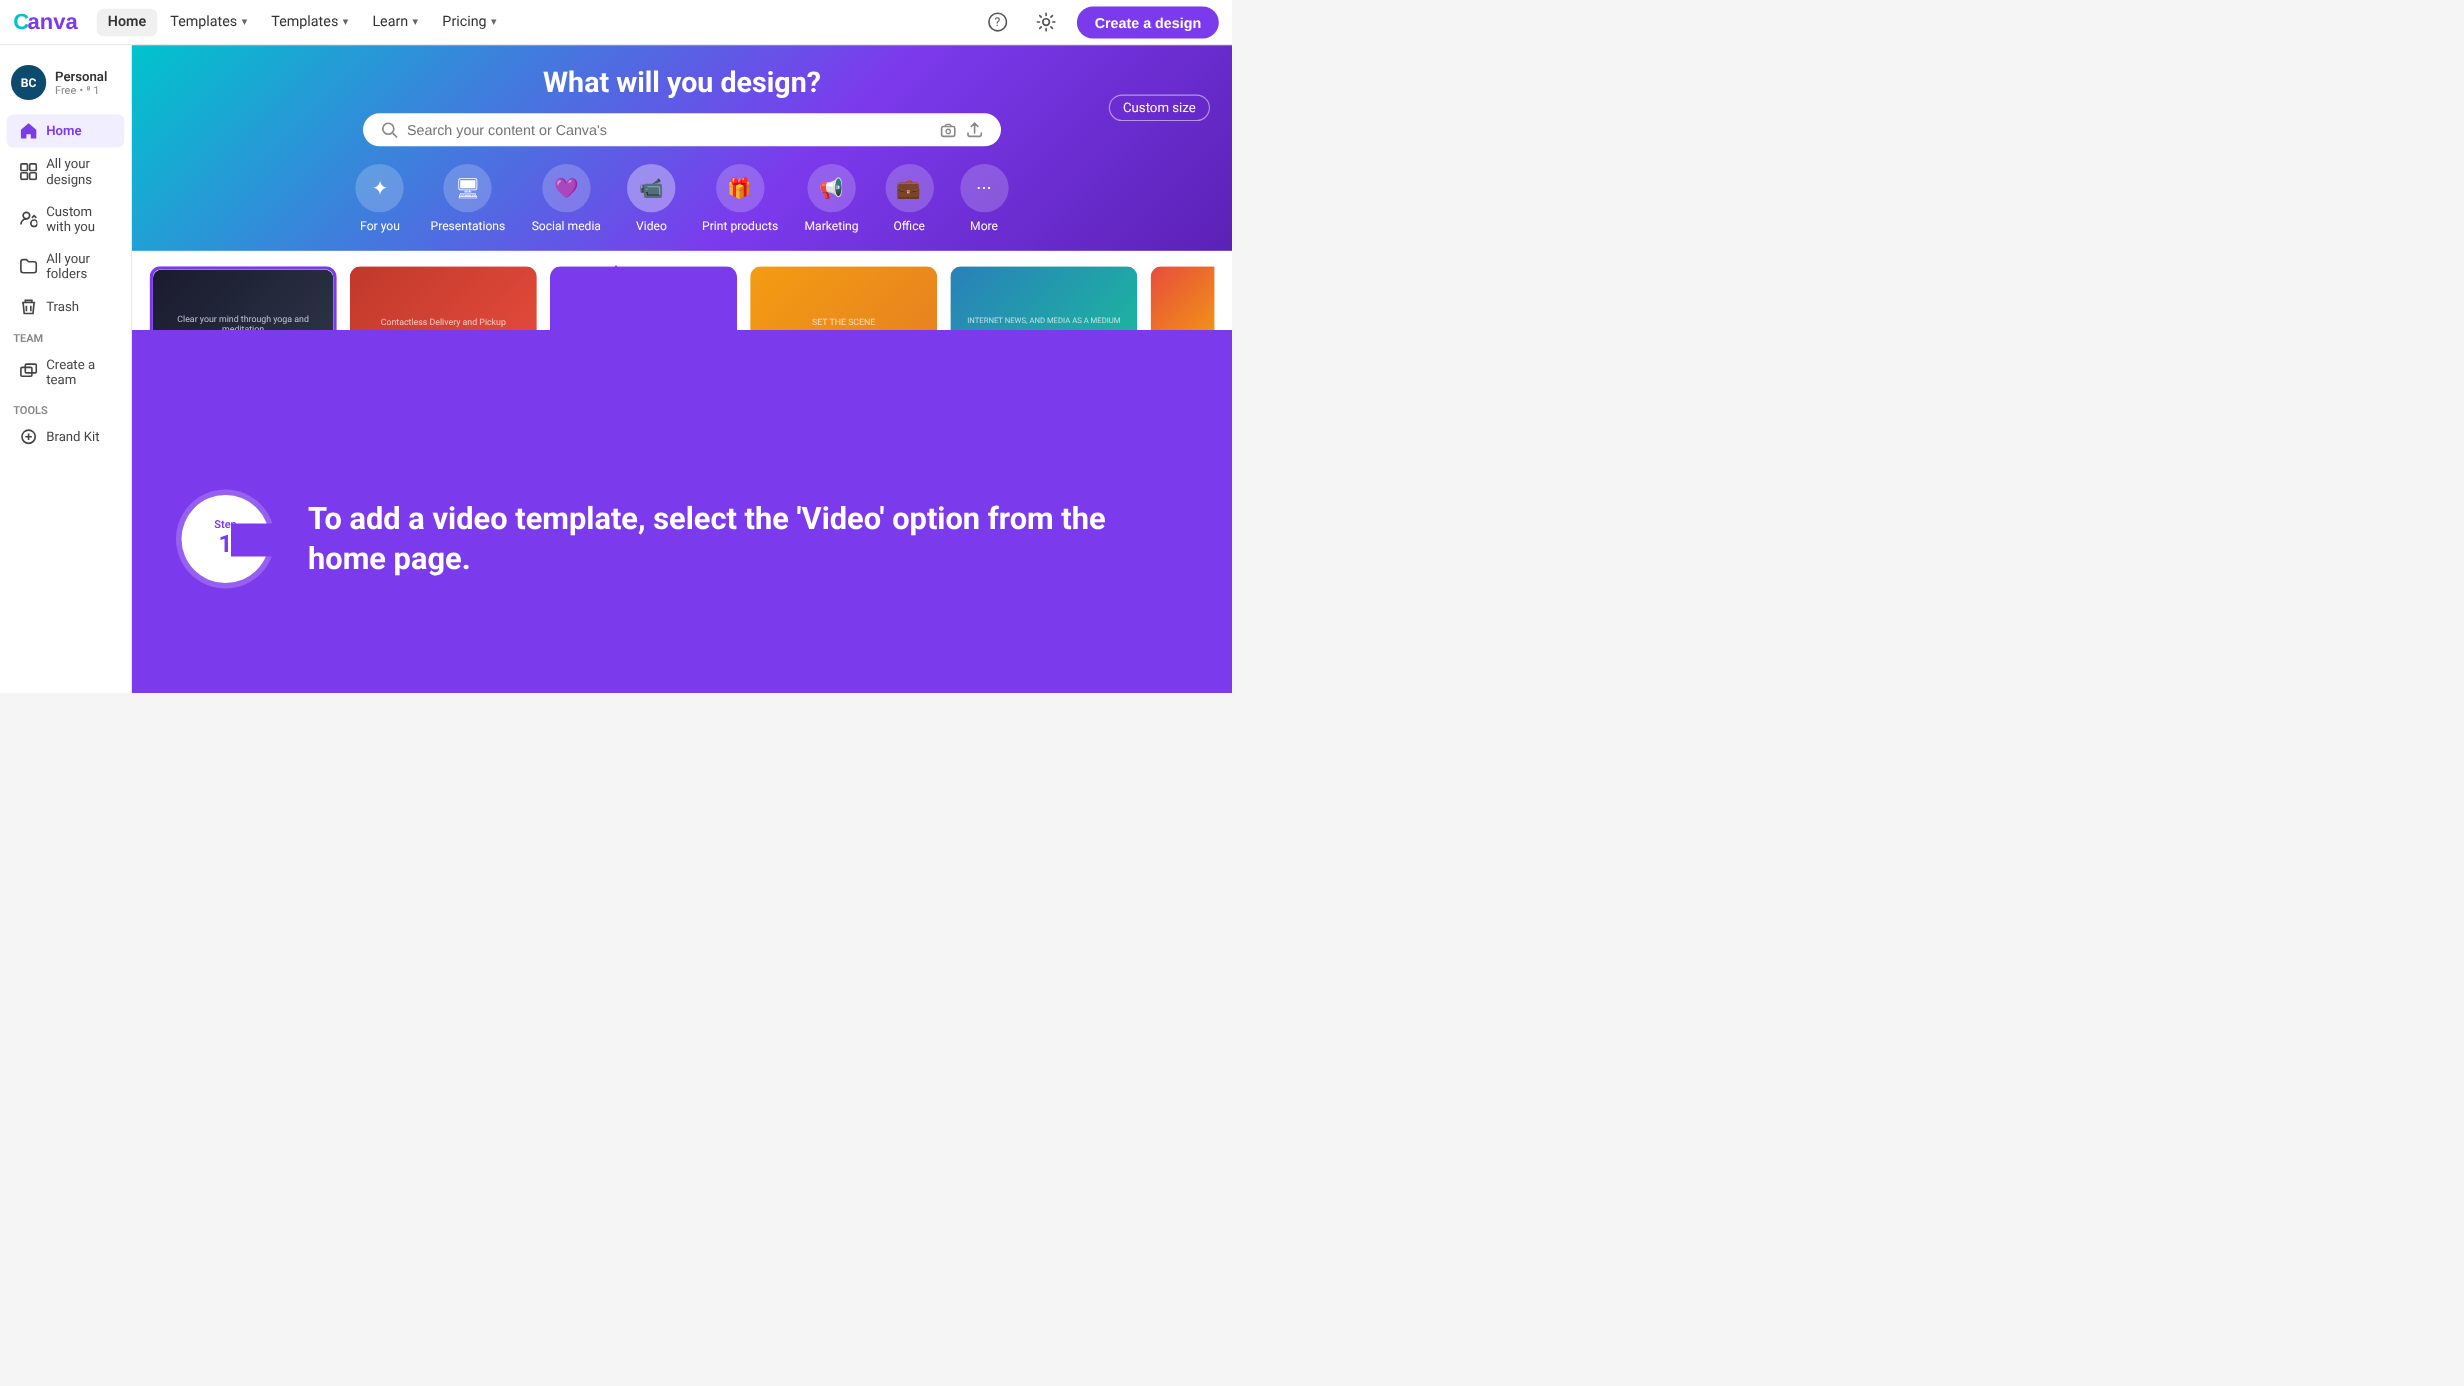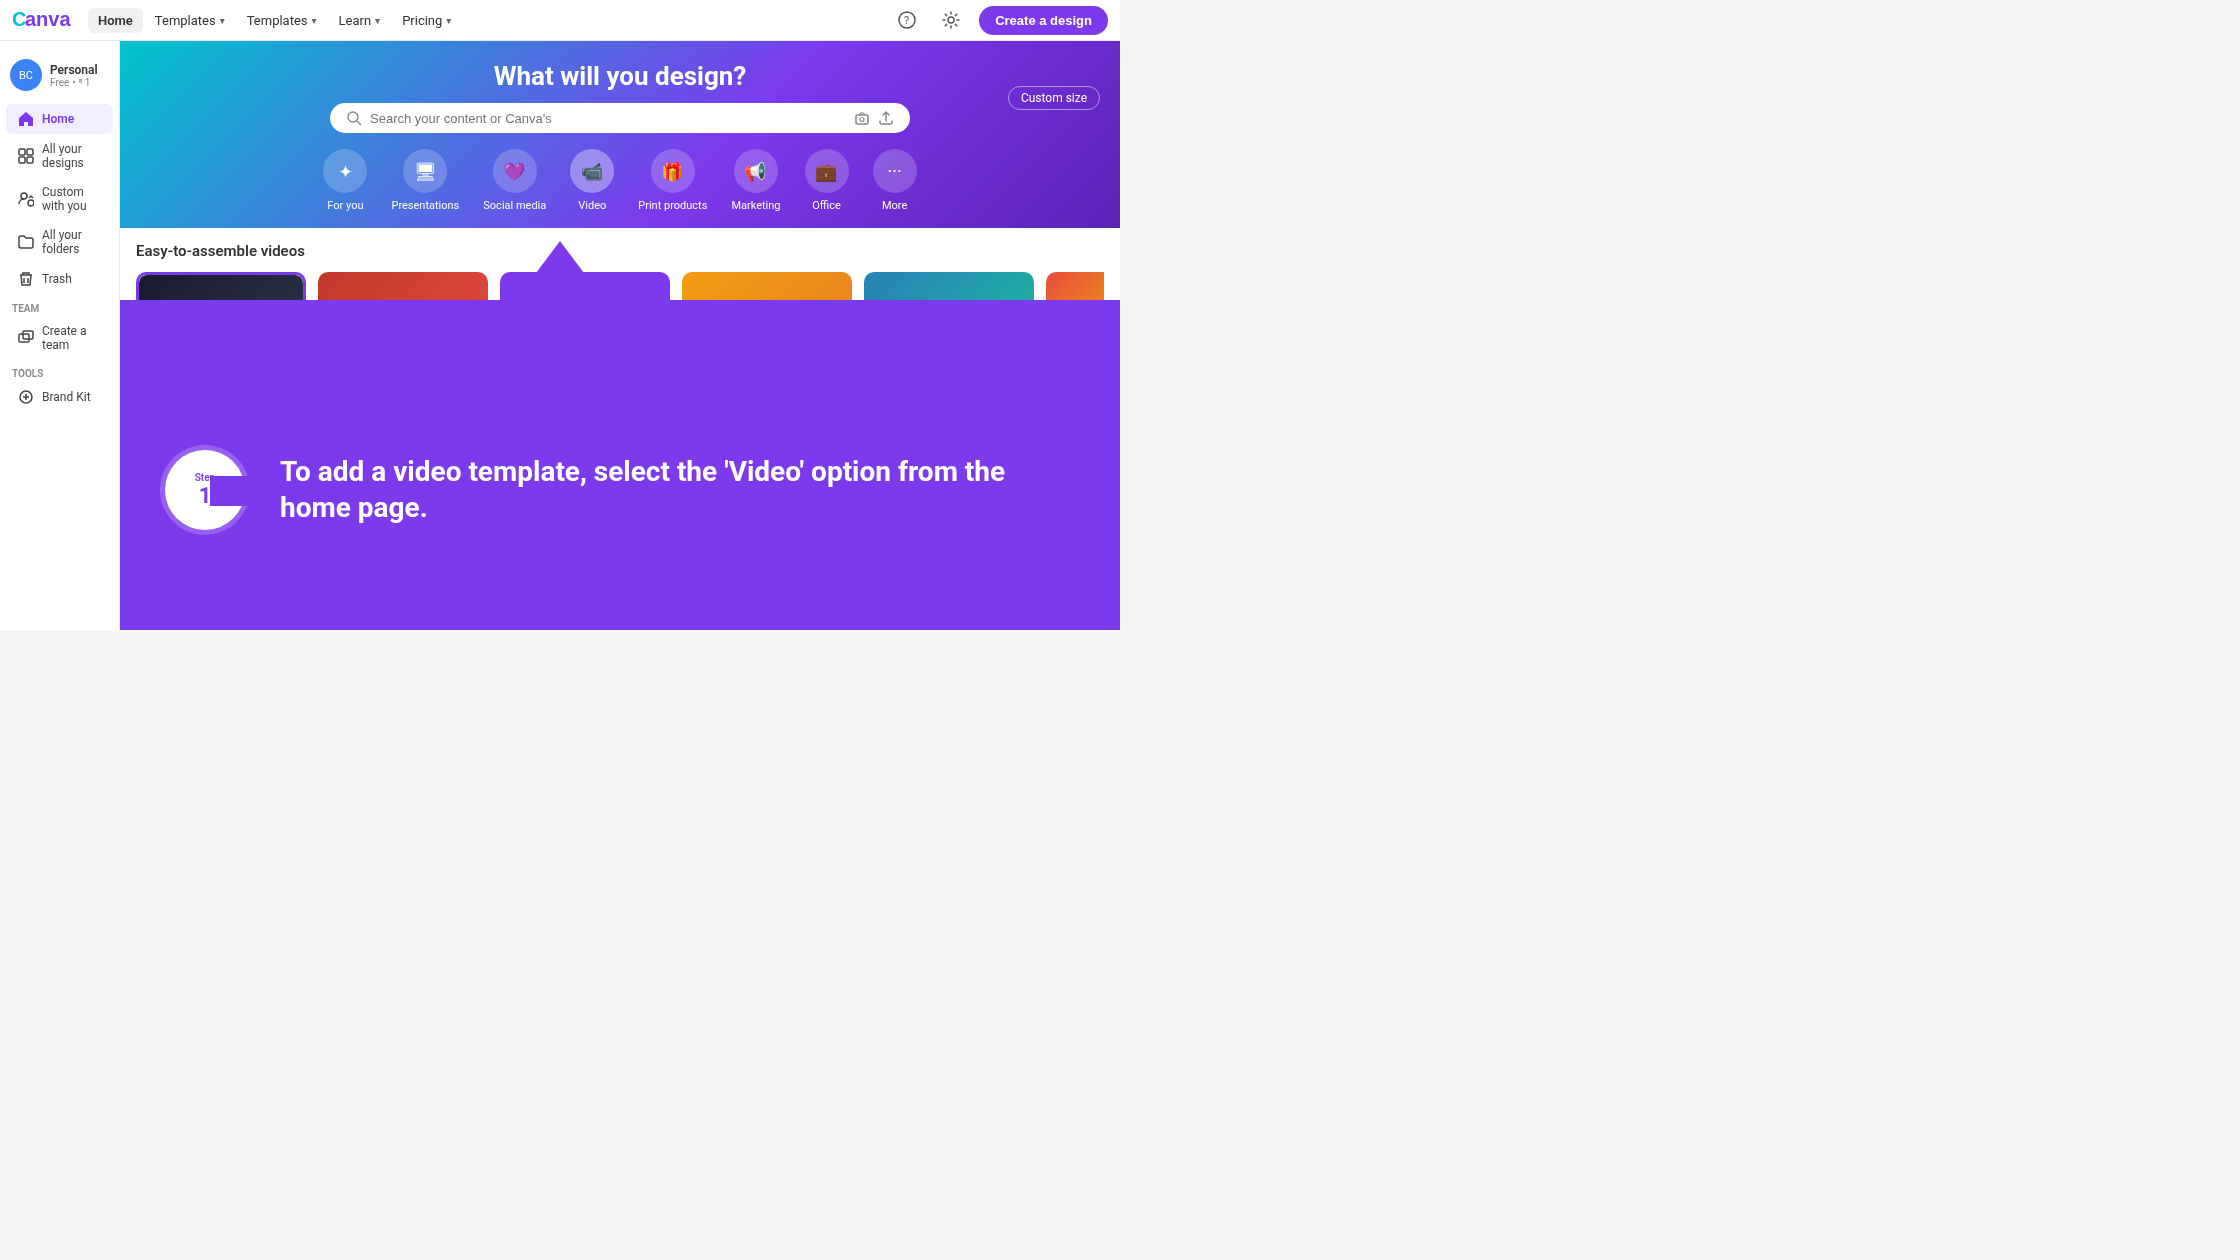--- a/index.html
+++ b/index.html
@@ -28,23 +28,23 @@
     
     .main-layout { display: flex; height: calc(630px - 41px); }
 
     
     .sidebar {
       width: 120px; background: #fff; border-right: 1px solid #e8e8e8;
       padding: 10px 0; flex-shrink: 0; overflow-y: auto; position: relative;
     }
     .sidebar-user { padding: 8px 10px 12px; display: flex; align-items: center; gap: 8px; }
     .avatar {
-      width: 32px; height: 32px; border-radius: 50%; background: #3b82f6;
+      width: 32px; height: 32px; border-radius: 50%; background: #0c4a6e;
       color: #fff; display: flex; align-items: center; justify-content: center;
-      font-size: 11px; font-weight: 400; flex-shrink: 0;
+      font-size: 11px; font-weight: 700; flex-shrink: 0;
     }
     .sidebar-user-info { font-size: 11px; }
     .sidebar-user-name { font-weight: 600; color: #333; font-size: 12px; }
     .sidebar-user-sub { color: #888; font-size: 10px; display: flex; align-items: center; gap: 3px; }
     .sidebar-nav-item {
       display: flex; align-items: center; gap: 8px; padding: 7px 12px;
       font-size: 12px; color: #444; cursor: pointer; border-radius: 6px; margin: 1px 6px;
     }
     .sidebar-nav-item.active { background: #f0eeff; color: #7c3aed; font-weight: 600; }
     .sidebar-nav-item svg { width: 16px; height: 16px; flex-shrink: 0; }
@@ -322,21 +322,20 @@
       </div>
     </div>
 
     <div class="arrow-up">
       <svg viewBox="0 0 70 80" fill="none" xmlns="http://www.w3.org/2000/svg">
         <polygon points="35,5 65,45 48,45 48,75 22,75 22,45 5,45" fill="#7c3aed"></polygon>
       </svg>
     </div>
 
     <div class="video-section">
-      <h2 class="section-title">Easy-to-assemble videos</h2>
       <div class="video-cards">
 
         <div class="video-card selected">
           <div class="video-thumb thumb-video">
             <div class="video-thumb-content">
               Clear your mind through yoga and meditation
             </div>
           </div>
           <div class="card-label">Video</div>
         </div>

